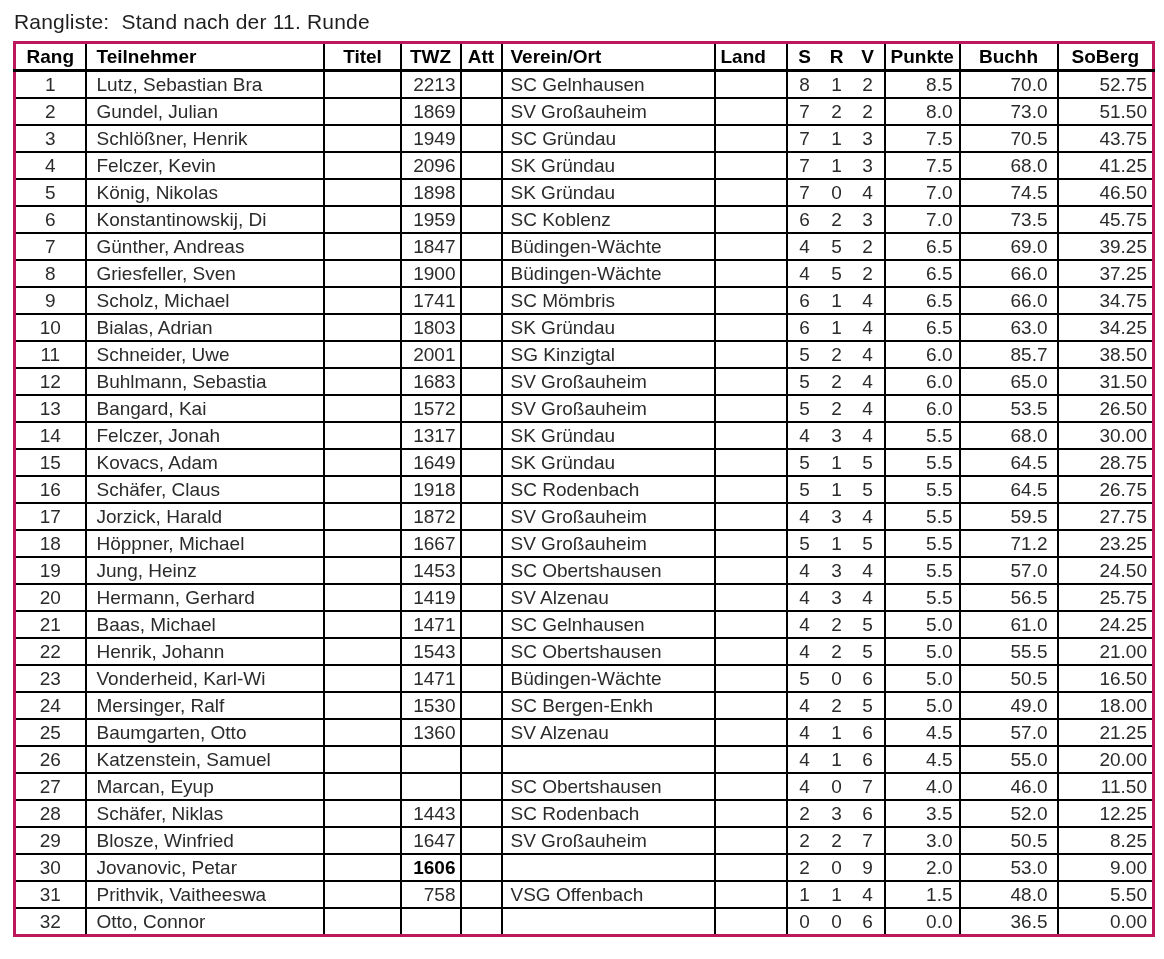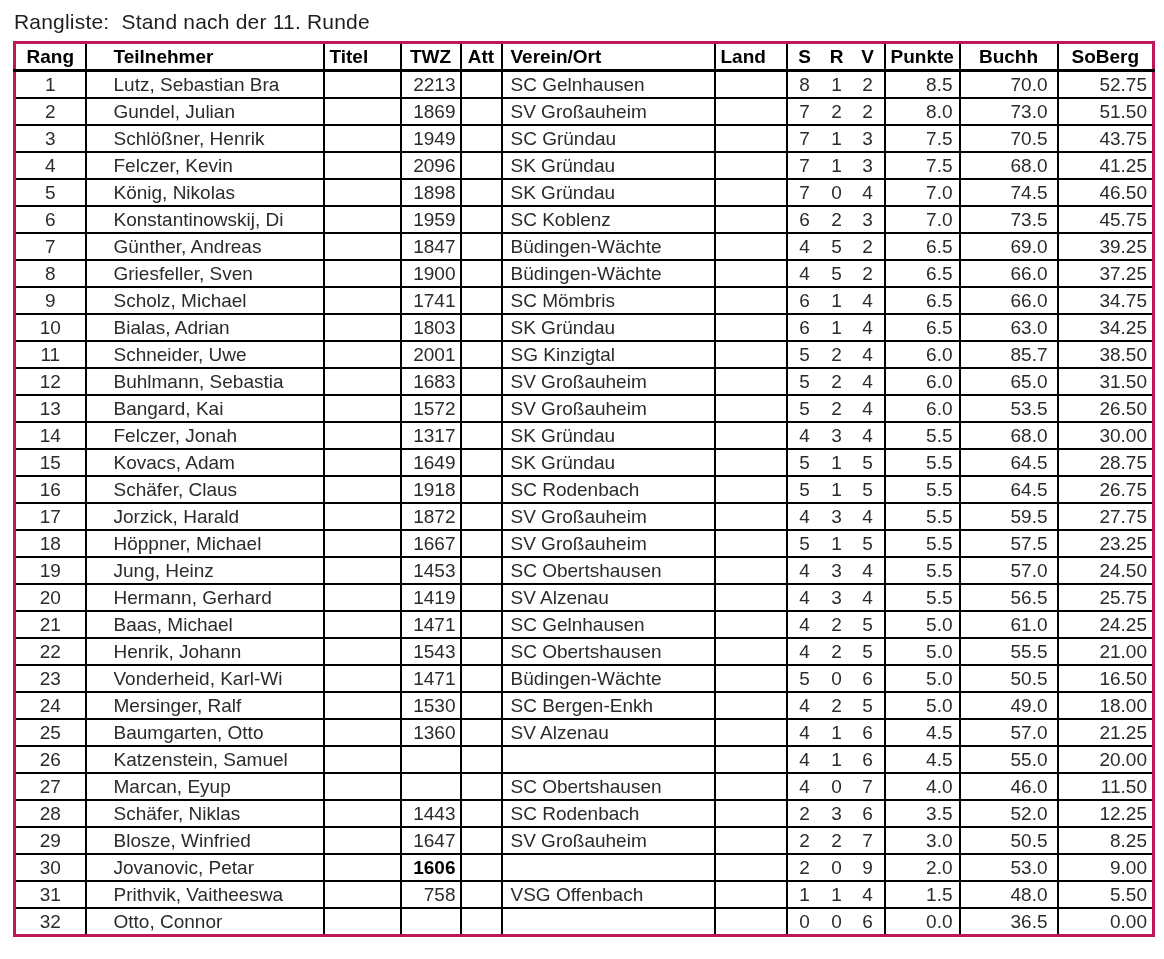--- a/index.html
+++ b/index.html
@@ -6,22 +6,22 @@
   body{width:1164px;height:959px;font-family:"Liberation Sans",sans-serif;overflow:hidden;}
   .page{padding:8px 0 0 13px;}
   .title{font-size:21px;color:#1f1f1f;white-space:pre;margin:2px 0 7px 1px;letter-spacing:0.2px;}
   table{border-collapse:collapse;table-layout:fixed;width:1139px;border:3px solid #be185d;}
   th,td{height:25px;padding:0 5px;font-size:19px;line-height:25px;overflow:hidden;white-space:nowrap;}
   th{font-weight:bold;color:#000;border:2px solid #000;border-bottom:3px solid #000;}
   td{color:#2b2b2b;border:2px solid #000;}
   .bold{font-weight:bold;color:#000;}
   
   .c-rang{text-align:center;}
-  .c-name{text-align:left;padding-left:27px;}
-  .c-titel{text-align:left;padding-right:4px;}
+  .c-name{text-align:left;padding-left:10px;}
+  .c-titel{text-align:center;padding-right:4px;}
   .c-twz{text-align:right;padding-right:4px;}
   .c-att{text-align:center;padding:0 2px;}
   .c-verein{text-align:left;padding-left:8px;}
   .c-land{text-align:left;padding-right:4px;}
   .c-s,.c-r,.c-v{text-align:center;padding:0 2px;}
   .c-punkte{text-align:right;padding-right:6px;}
   .c-buchh{text-align:right;padding-right:9px;}
   .c-soberg{text-align:right;padding-right:5px;}
   
   .srv-s{border-right:none;}
@@ -328,21 +328,21 @@
           <td class="c-name">Höppner, Michael</td>
           <td class="c-titel"></td>
           <td class="c-twz">1667</td>
           <td class="c-att"></td>
           <td class="c-verein">SV Großauheim</td>
           <td class="c-land"></td>
           <td class="c-s srv-s">5</td>
           <td class="c-r srv-r">1</td>
           <td class="c-v srv-v">5</td>
           <td class="c-punkte">5.5</td>
-          <td class="c-buchh">57.5</td>
+          <td class="c-buchh">71.2</td>
           <td class="c-soberg">23.25</td>
         </tr>
         <tr>
           <td class="c-rang">19</td>
           <td class="c-name">Jung, Heinz</td>
           <td class="c-titel"></td>
           <td class="c-twz">1453</td>
           <td class="c-att"></td>
           <td class="c-verein">SC Obertshausen</td>
           <td class="c-land"></td>

